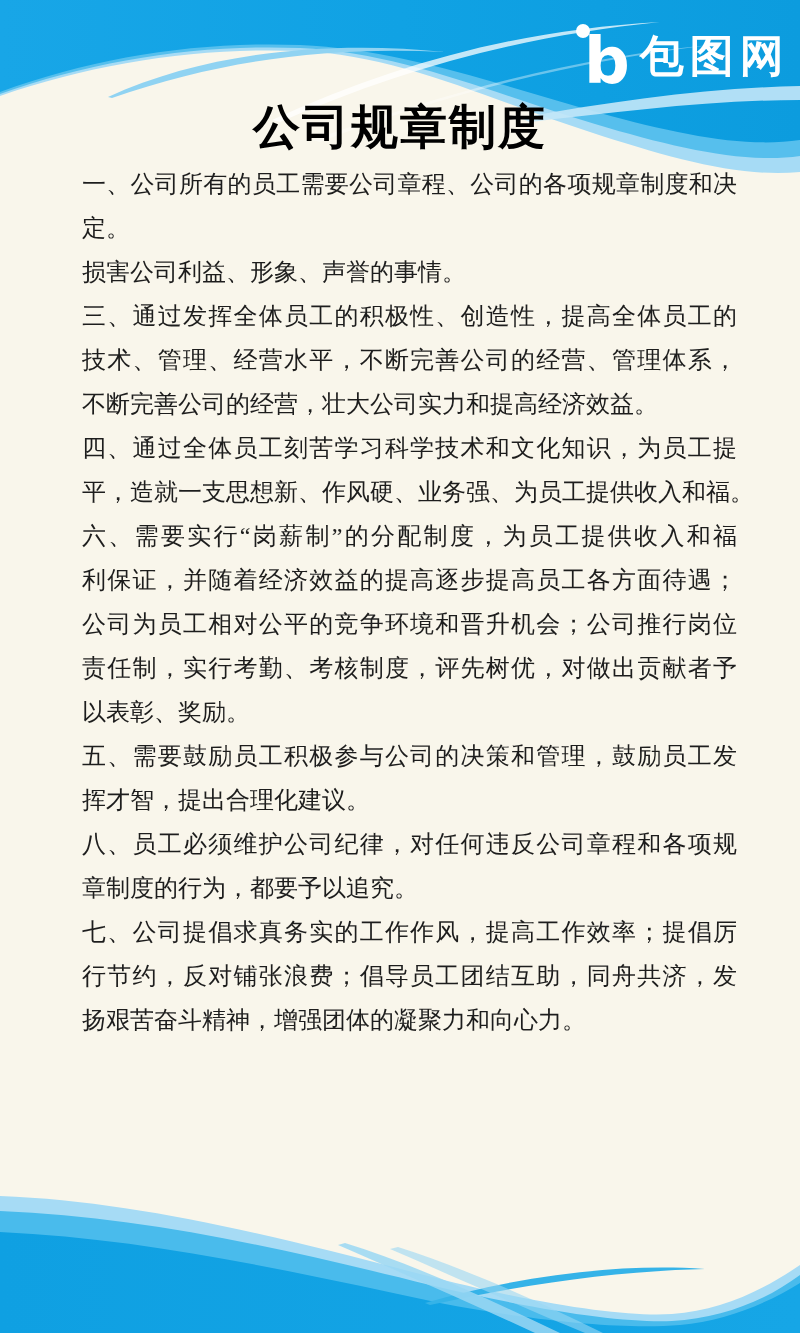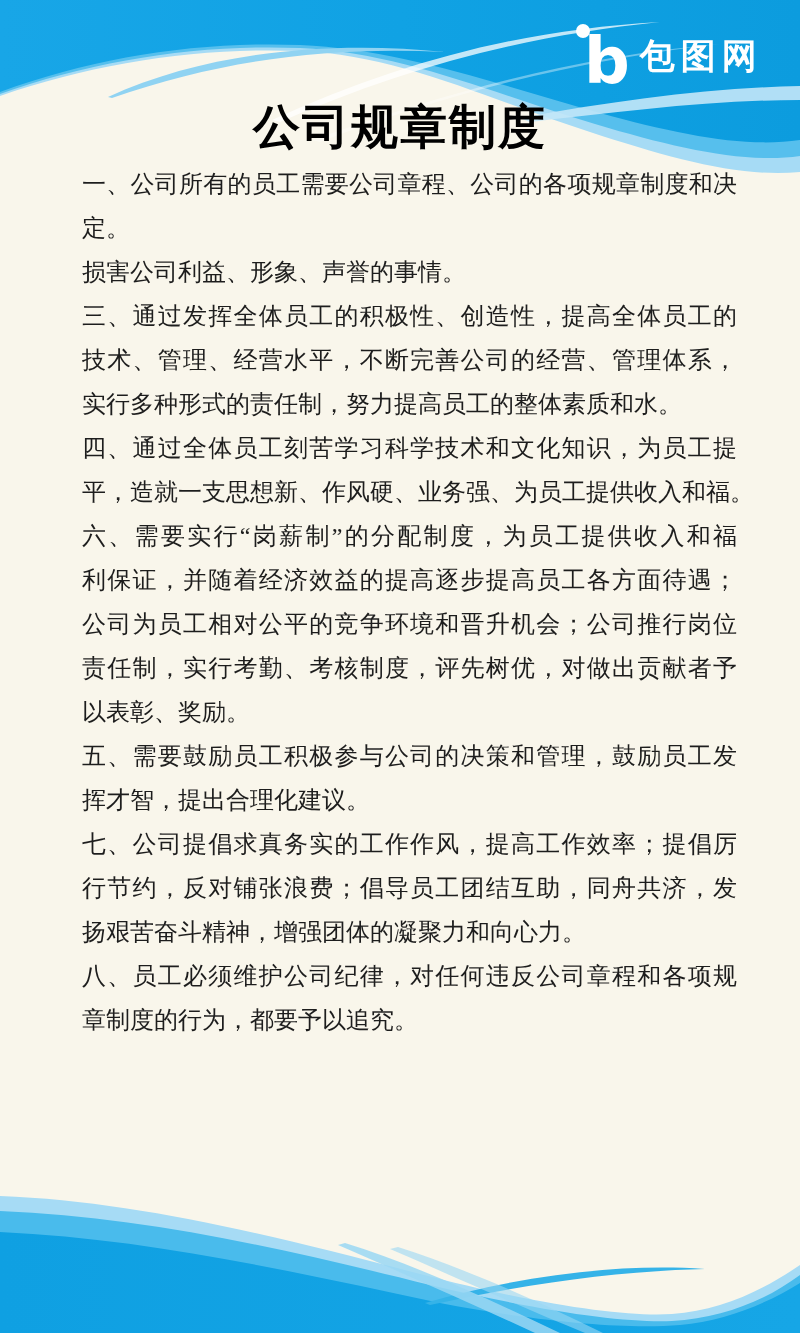--- a/index.html
+++ b/index.html
@@ -17,21 +17,21 @@
   }
   .logo-b{
     position:relative;font-family:"DejaVu Sans",sans-serif;font-weight:bold;
     font-size:64px;line-height:58px;margin-top:8px;
   }
   .logo-dot{
     position:absolute;left:-8px;top:-8px;width:14px;height:14px;
     border-radius:50%;background:#ffffff;
   }
   .logo-text{
-    font-weight:bold;font-size:35px;line-height:66px;letter-spacing:6px;
+    font-weight:bold;font-size:44px;line-height:66px;letter-spacing:6px;
     margin-left:10px;
   }
   .title{
     position:absolute;top:96px;left:0;width:800px;margin:0;
     text-align:center;font-size:47px;font-weight:bold;color:#000000;
     letter-spacing:2px;z-index:2;
   }
   .rules{
     position:absolute;top:162px;left:82px;width:655px;z-index:2;
     font-size:24px;color:#1d1d1d;
@@ -89,45 +89,45 @@
       <div class="rule">
         <div class="line">一、公司所有的员工需要公司章程、公司的各项规章制度和决</div>
         <div class="line pl">定。</div>
       </div>
       <div class="rule">
         <div class="line pl">损害公司利益、形象、声誉的事情。</div>
       </div>
       <div class="rule">
         <div class="line">三、通过发挥全体员工的积极性、创造性，提高全体员工的</div>
         <div class="line">技术、管理、经营水平，不断完善公司的经营、管理体系，</div>
-        <div class="line pl">实行多种形式的责任制，努力提高员工的整体素质和水。</div>
+        <div class="line pl">不断完善公司的经营，壮大公司实力和提高经济效益。</div>
       </div>
       <div class="rule">
         <div class="line">四、通过全体员工刻苦学习科学技术和文化知识，为员工提</div>
         <div class="line pl">平，造就一支思想新、作风硬、业务强、为员工提供收入和福。</div>
       </div>
       <div class="rule">
         <div class="line">六、需要实行“岗薪制”的分配制度，为员工提供收入和福</div>
         <div class="line">利保证，并随着经济效益的提高逐步提高员工各方面待遇；</div>
         <div class="line">公司为员工相对公平的竞争环境和晋升机会；公司推行岗位</div>
         <div class="line">责任制，实行考勤、考核制度，评先树优，对做出贡献者予</div>
         <div class="line pl">以表彰、奖励。</div>
       </div>
       <div class="rule">
         <div class="line">五、需要鼓励员工积极参与公司的决策和管理，鼓励员工发</div>
         <div class="line pl">挥才智，提出合理化建议。</div>
       </div>
       <div class="rule">
+        <div class="line">八、员工必须维护公司纪律，对任何违反公司章程和各项规</div>
+        <div class="line pl">章制度的行为，都要予以追究。</div>
+      </div>
+      <div class="rule">
         <div class="line">七、公司提倡求真务实的工作作风，提高工作效率；提倡厉</div>
         <div class="line">行节约，反对铺张浪费；倡导员工团结互助，同舟共济，发</div>
         <div class="line pl">扬艰苦奋斗精神，增强团体的凝聚力和向心力。</div>
-      </div>
-      <div class="rule">
-        <div class="line">八、员工必须维护公司纪律，对任何违反公司章程和各项规</div>
-        <div class="line pl">章制度的行为，都要予以追究。</div>
       </div>
     </div>
 
   <svg class="wave wave-bottom" viewBox="0 0 800 156" preserveAspectRatio="none">
 
     <path d="M0,19 C130,24 260,55 420,97 C540,128 625,140 672,137 C720,134 762,114 800,88 L800,156 L0,156 Z" fill="#a6dbf5"></path>
 
     <path d="M0,34 C140,40 270,68 430,108 C545,135 625,146 672,144 C722,141 765,124 800,98 L800,156 L0,156 Z" fill="#49bbec"></path>
 
     <path d="M0,55 C150,62 290,94 440,126 C550,147 630,152 680,148 C725,144 768,126 800,106 L800,156 L0,156 Z" fill="url(#gBot)"></path>

